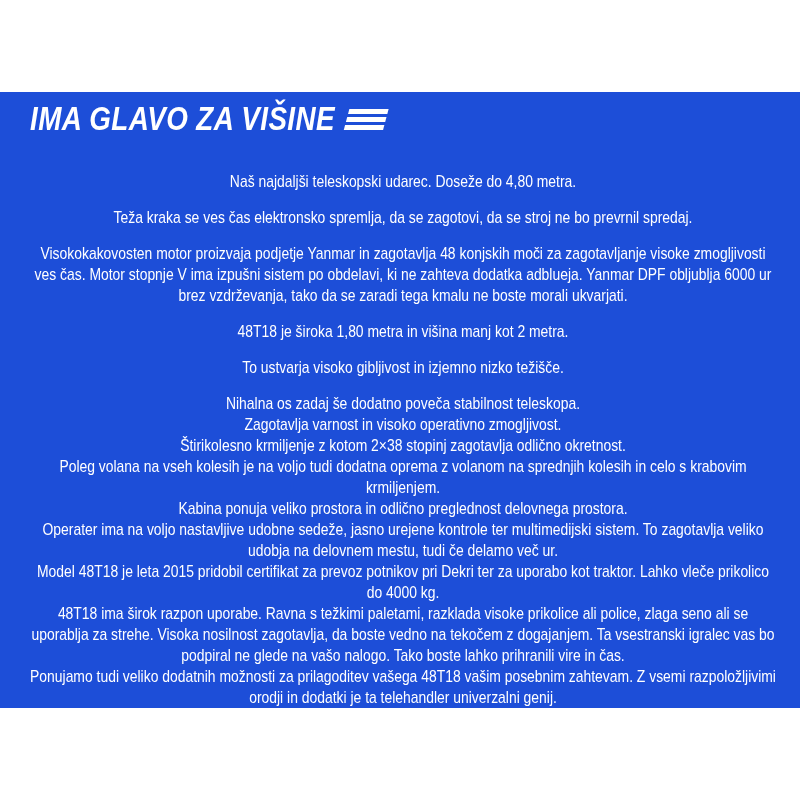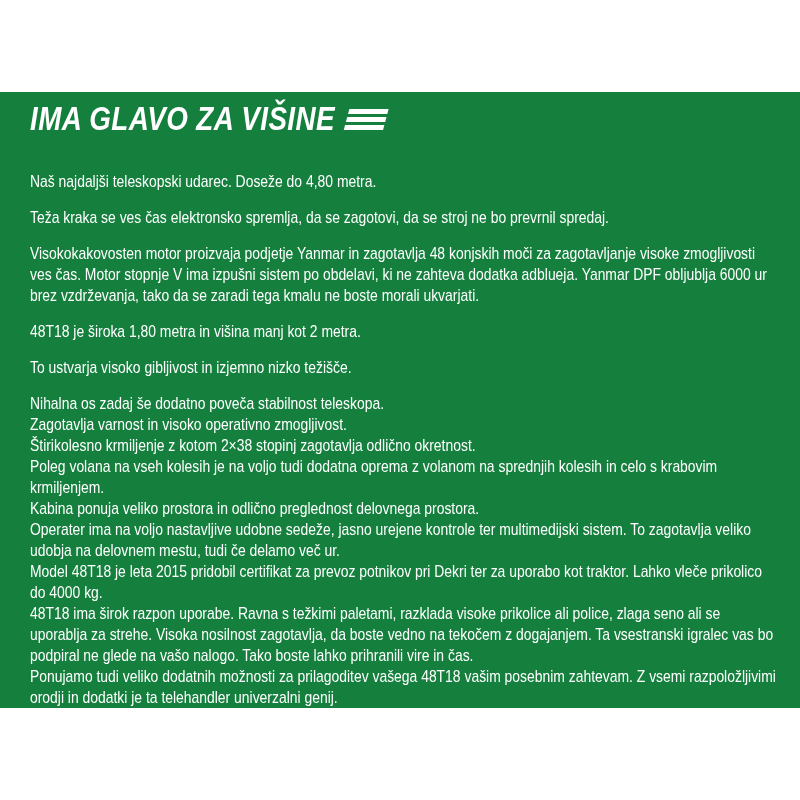--- a/index.html
+++ b/index.html
@@ -64,21 +64,21 @@
   .features {
     margin-top: 15px;
     font-size: 17px;
     line-height: 21px;
   }
   .features .feature-line { margin: 0; }
 </style>
 </head>
 <body style="background: rgb(255, 255, 255);">
 
-<section class="red-banner" style="background: #15803d; color: rgb(255, 255, 255);">
+<section class="red-banner" style="background: #1d4ed8; color: rgb(255, 255, 255); text-align: center;">
   <div class="content">
 
     <h1 class="title">
       <span>IMA GLAVO ZA VIŠINE</span>
       <span class="speed-lines">
         <i></i>
         <i></i>
         <i></i>
       </span>
     </h1>

